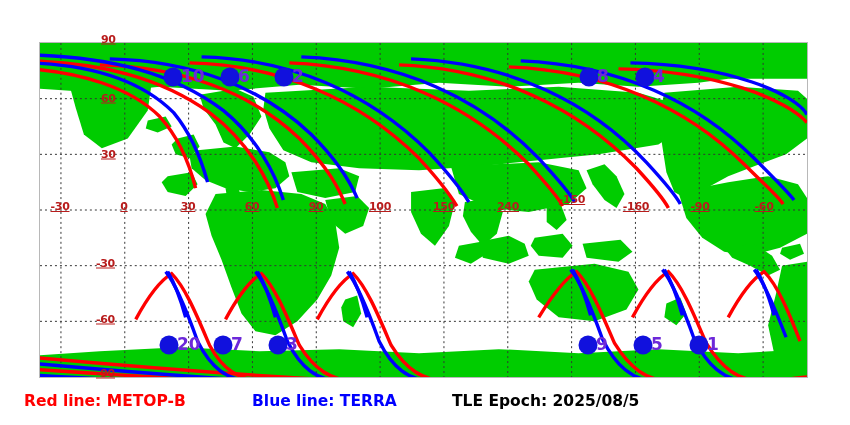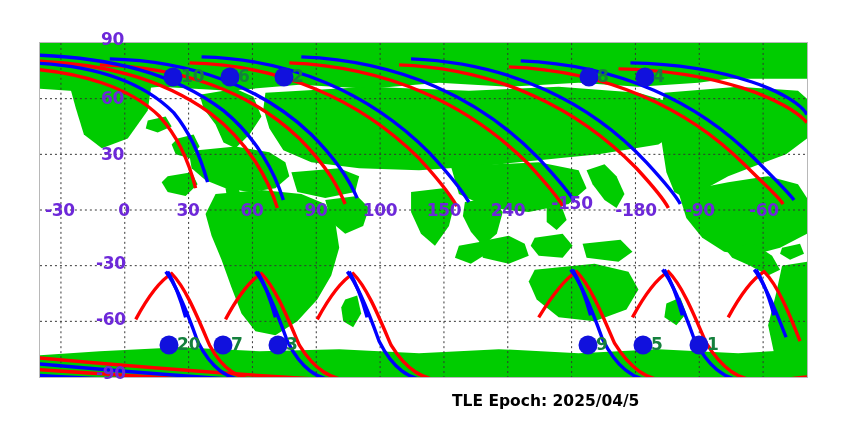--- a/index.html
+++ b/index.html
@@ -7,28 +7,28 @@
        font-family:"Liberation Sans",sans-serif;}
   #root{position:relative;width:850px;height:425px;background:#fff;}
 
   
   #map-frame{position:absolute;left:39px;top:42px;width:769px;height:336px;
              background:#ffffff;border:1px solid #b8b8b8;box-sizing:border-box;}
   #map-svg{position:absolute;left:0;top:0;width:100%;height:100%;display:block;}
 
   
   .axis-label{position:absolute;font-family:"DejaVu Sans",sans-serif;
-              font-size:17px;font-weight:bold;color:#6d28d9;
-              white-space:nowrap;letter-spacing:-0.3px;}
+              font-size:11px;font-weight:bold;color:#b91c1c;
+              white-space:nowrap;letter-spacing:-0.3px;text-decoration:underline;}
   .lon-label{transform:translateX(-50%);}
   .lat-label{transform:translateY(-50%);}
 
   
   .marker-num{position:absolute;font-family:"DejaVu Sans",sans-serif;
-              font-size:17px;font-weight:bold;color:#15803d;
+              font-size:17px;font-weight:bold;color:#6d28d9;
               white-space:nowrap;transform:translateY(-50%);}
 
   
   #legend{position:absolute;left:0;top:392px;width:850px;height:33px;}
   .legend-item{position:absolute;font-family:"DejaVu Sans",sans-serif;
                font-size:15.5px;font-weight:bold;white-space:nowrap;top:0;}
   #legend-red{left:24px;color:#ff0000;}
   #legend-blue{left:252px;color:#0000ff;}
   #legend-epoch{left:452px;color:#000000;}
 </style>
@@ -233,33 +233,35 @@
 
   <div class="axis-label lon-label" style="left:60px;top:200px;">-30</div>
   <div class="axis-label lon-label" style="left:124px;top:200px;">0</div>
   <div class="axis-label lon-label" style="left:188px;top:200px;">30</div>
   <div class="axis-label lon-label" style="left:252px;top:200px;">60</div>
   <div class="axis-label lon-label" style="left:316px;top:200px;">90</div>
   <div class="axis-label lon-label" style="left:380px;top:200px;">100</div>
   <div class="axis-label lon-label" style="left:444px;top:200px;">150</div>
   <div class="axis-label lon-label" style="left:508px;top:200px;">240</div>
   <div class="axis-label lon-label" style="left:572px;top:193px;">-150</div>
-  <div class="axis-label lon-label" style="left:636px;top:200px;">-180</div>
+  <div class="axis-label lon-label" style="left:636px;top:200px;">-160</div>
   <div class="axis-label lon-label" style="left:700px;top:200px;">-90</div>
   <div class="axis-label lon-label" style="left:764px;top:200px;">-60</div>
 
   <div class="marker-num" style="left:181px;top:76px;">10</div>
   <div class="marker-num" style="left:238px;top:76px;">6</div>
   <div class="marker-num" style="left:292px;top:76px;">2</div>
   <div class="marker-num" style="left:597px;top:76px;">8</div>
   <div class="marker-num" style="left:653px;top:76px;">4</div>
   <div class="marker-num" style="left:177px;top:344px;">20</div>
   <div class="marker-num" style="left:231px;top:344px;">7</div>
   <div class="marker-num" style="left:286px;top:344px;">3</div>
   <div class="marker-num" style="left:596px;top:344px;">9</div>
   <div class="marker-num" style="left:651px;top:344px;">5</div>
   <div class="marker-num" style="left:707px;top:344px;">1</div>
 
   <div id="legend">
-    <div class="legend-item" id="legend-epoch">TLE Epoch: 2025/04/5</div>
+    <div class="legend-item" id="legend-red">Red line: METOP-B</div>
+    <div class="legend-item" id="legend-blue">Blue line: TERRA</div>
+    <div class="legend-item" id="legend-epoch">TLE Epoch: 2025/08/5</div>
   </div>
 
 </div>
 
 </body></html>

